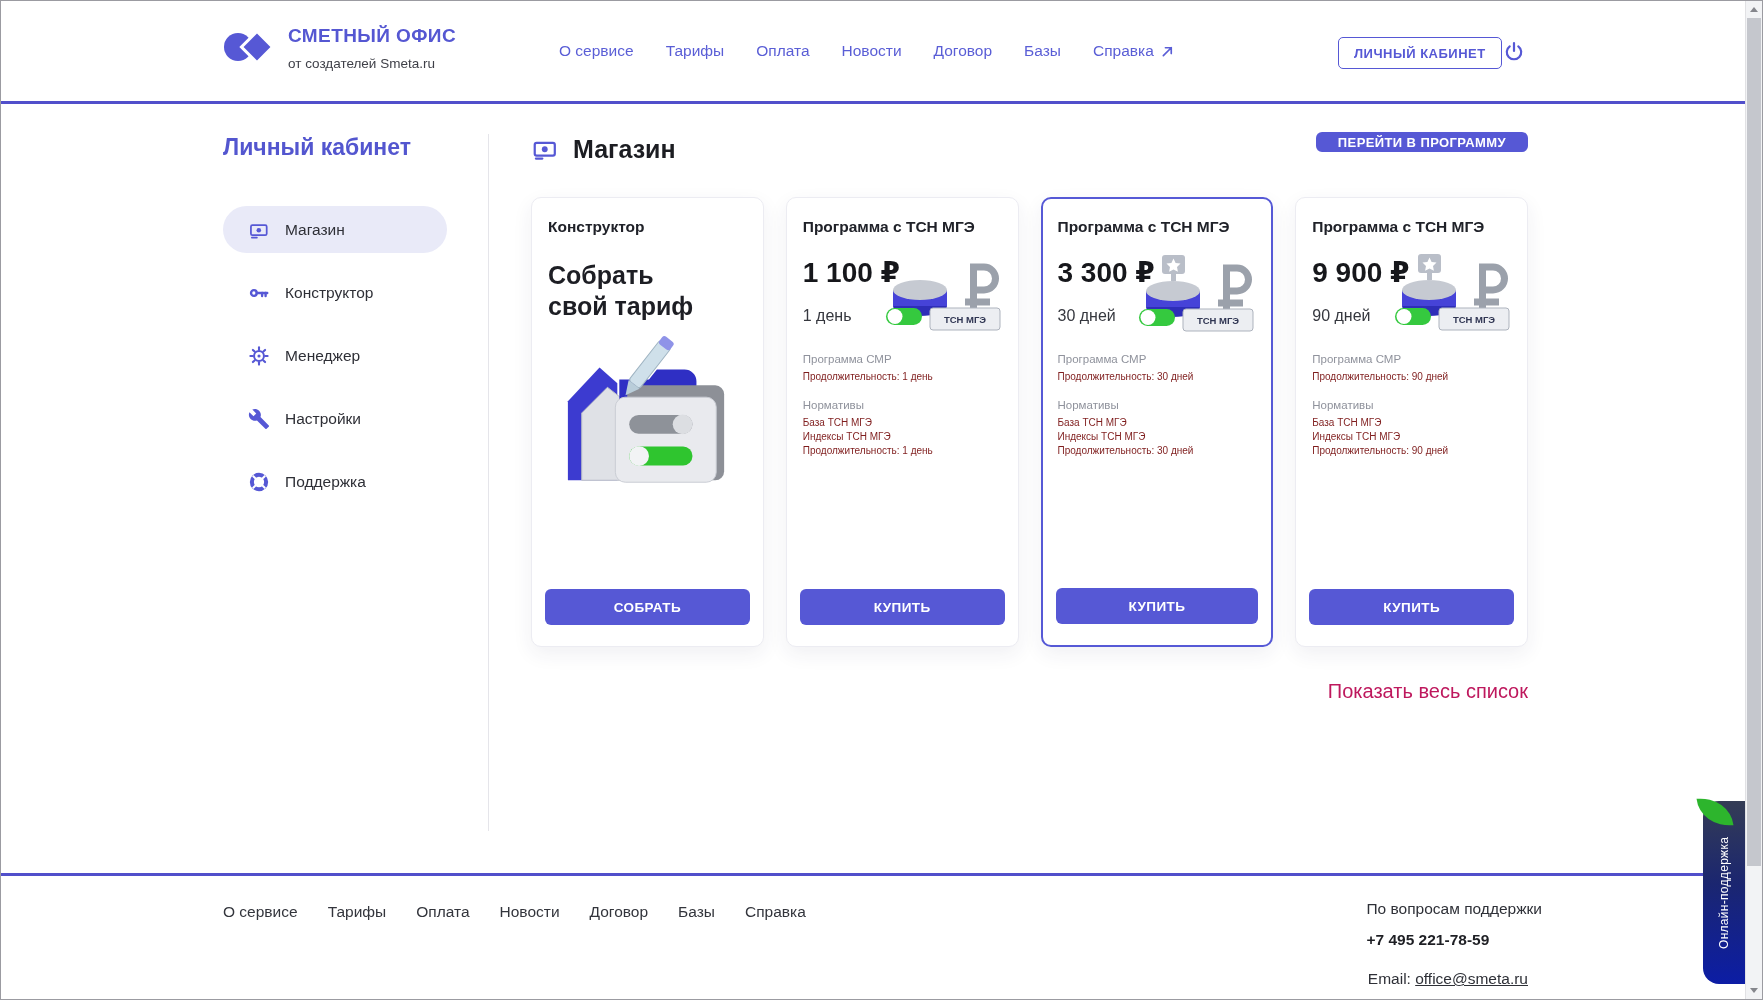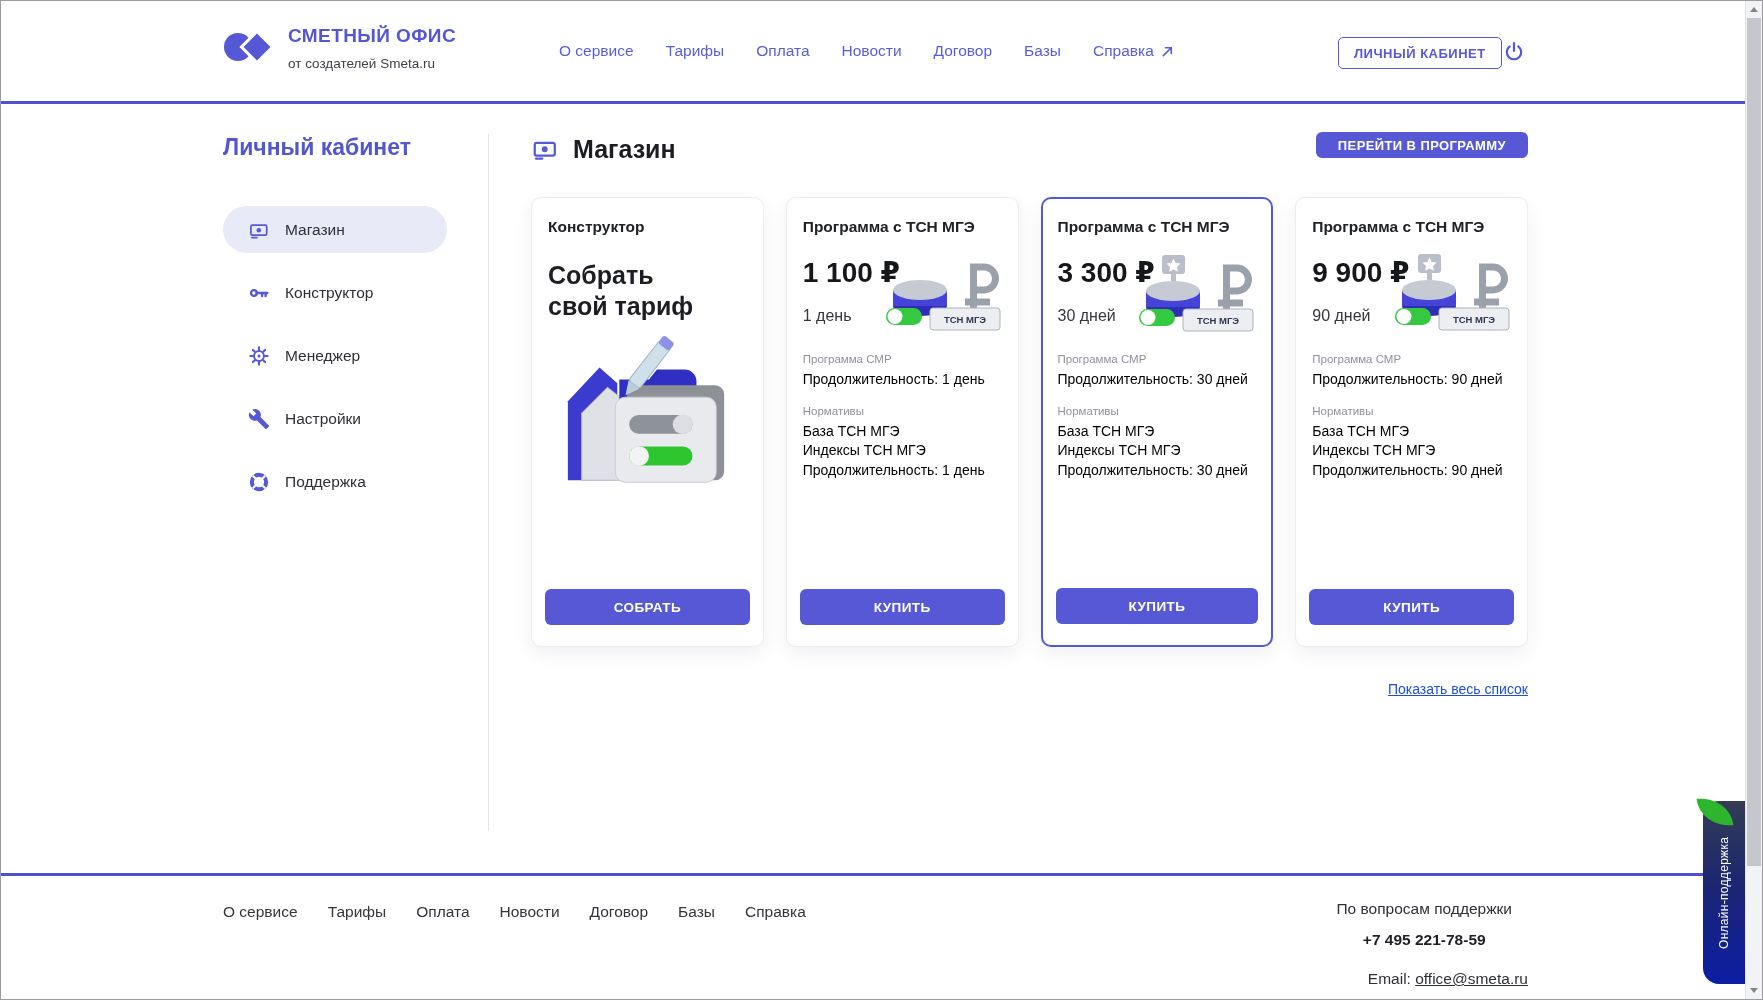--- a/index.html
+++ b/index.html
@@ -24,44 +24,44 @@
   .sb-menu{margin-top:45px;display:flex;flex-direction:column;gap:16px;padding-right:41px}
   .sb-item{display:flex;align-items:center;gap:15px;height:47px;padding-left:25px;border-radius:26px;font-size:15.5px;color:#2e2f36;cursor:pointer}
   .sb-item.active{background:#e9eaf8}
   .sb-item svg{width:22px;height:22px;flex:none}
 
   
   .main{position:absolute;left:530px;top:103px;width:997px}
   .main-head{position:relative;margin-top:24px;height:42px;display:flex;align-items:center;gap:14px}
   .main-head h1{font-size:25px;font-weight:bold;color:#1c1d22}
   .head-icon{width:28px;height:28px}
-  .go-btn{position:absolute;right:0;top:4px;height:26px;padding:0 22px;background:#5658d5;border:none;border-radius:6px;color:#fff;font-size:13px;font-weight:bold;letter-spacing:.4px;cursor:pointer}
+  .go-btn{position:absolute;right:0;top:4px;height:20px;padding:0 22px;background:#5658d5;border:none;border-radius:6px;color:#fff;font-size:13px;font-weight:bold;letter-spacing:.4px;cursor:pointer}
   .banner{margin-top:36px;height:68px;background:#fff;border:1px solid #ededf2;border-radius:8px;box-shadow:0 5px 16px rgba(40,40,80,.06);display:flex;align-items:center;padding:0 24px;font-size:14.5px;color:#2c2d33}
   .cards{margin-top:27px;display:grid;grid-template-columns:repeat(4,1fr);gap:22px;height:450px}
   .card{position:relative;background:#fff;border:1px solid #ececf2;border-radius:10px;box-shadow:0 7px 20px rgba(40,40,80,.07);padding:20px 16px}
   .card.hl{border:2px solid #5659d6;padding:19px 15px}
   .card-title{font-size:15.5px;font-weight:bold;color:#202229}
   .headline{margin-top:24px;font-size:25px;font-weight:bold;color:#1d1e24;line-height:1.22}
   .c1-img{margin-top:8px;text-align:center}
   .price{margin-top:20px;font-size:28px;font-weight:bold;color:#16171b}
   .period{margin-top:18px;font-size:16px;color:#35373e}
   .product-img{position:absolute;top:52px;right:8px;width:130px}
   .sec{margin-top:15px}
   .sec.first{margin-top:28px}
   .sec-label{font-size:11.5px;color:#8f929c;margin-bottom:5px}
-  .sec-line{font-size:14px;color:#000000;line-height:1.4}
+  .sec-line{font-size:10px;color:#7f1d1d;line-height:1.4}
   .btn{position:absolute;left:13px;right:13px;bottom:21px;height:36px;background:#5658d5;border:none;border-radius:6px;color:#fff;font-size:13.5px;font-weight:bold;letter-spacing:.4px;cursor:pointer}
   .show-all{margin-top:33px;text-align:right}
-  .show-all a{font-size:14px;color:#1d4ed8;text-decoration:underline;cursor:pointer}
+  .show-all a{font-size:20px;color:#be185d;cursor:pointer}
 
   
   .footer{position:absolute;left:0;top:872px;bottom:0;width:1746px;border-top:3px solid #514fcb;background:#fff}
   .f-nav{position:absolute;left:222px;top:27px;display:flex;gap:30px}
   .f-nav a{font-size:15.5px;color:#33353c;text-decoration:none;cursor:pointer}
-  .f-contacts{position:absolute;right:235px;top:24px;text-align:center}
+  .f-contacts{position:absolute;right:205px;top:24px;text-align:left}
   .f-support{font-size:15.5px;color:#2e3037}
   .f-phone{font-size:15.5px;font-weight:bold;color:#1e1f24;margin-top:13px}
   .f-email{position:absolute;right:219px;top:94px;font-size:15.5px;color:#2e3037}
   .f-email a{color:#2e3037;text-decoration:underline;cursor:pointer}
 
   
   .support-tab{position:absolute;right:17px;bottom:15px;width:42px;height:183px;background:linear-gradient(180deg,#343c55 0%,#1b2670 45%,#0c1da5 100%);border-radius:16px 0 0 16px;cursor:pointer}
   .leaf{position:absolute;top:-4px;left:-5px;width:34px;height:30px;background:#2db52d;border-radius:0 100% 0 100%;transform:rotate(-6deg)}
   .support-text{position:absolute;inset:0;display:flex;align-items:center;justify-content:center;writing-mode:vertical-rl;transform:rotate(180deg);color:#fff;font-size:12px;letter-spacing:.3px}
   .scrollbar{position:absolute;right:0;top:0;width:17px;height:100%;background:#f2f3f5;border-left:1px solid #e1e1e4}

